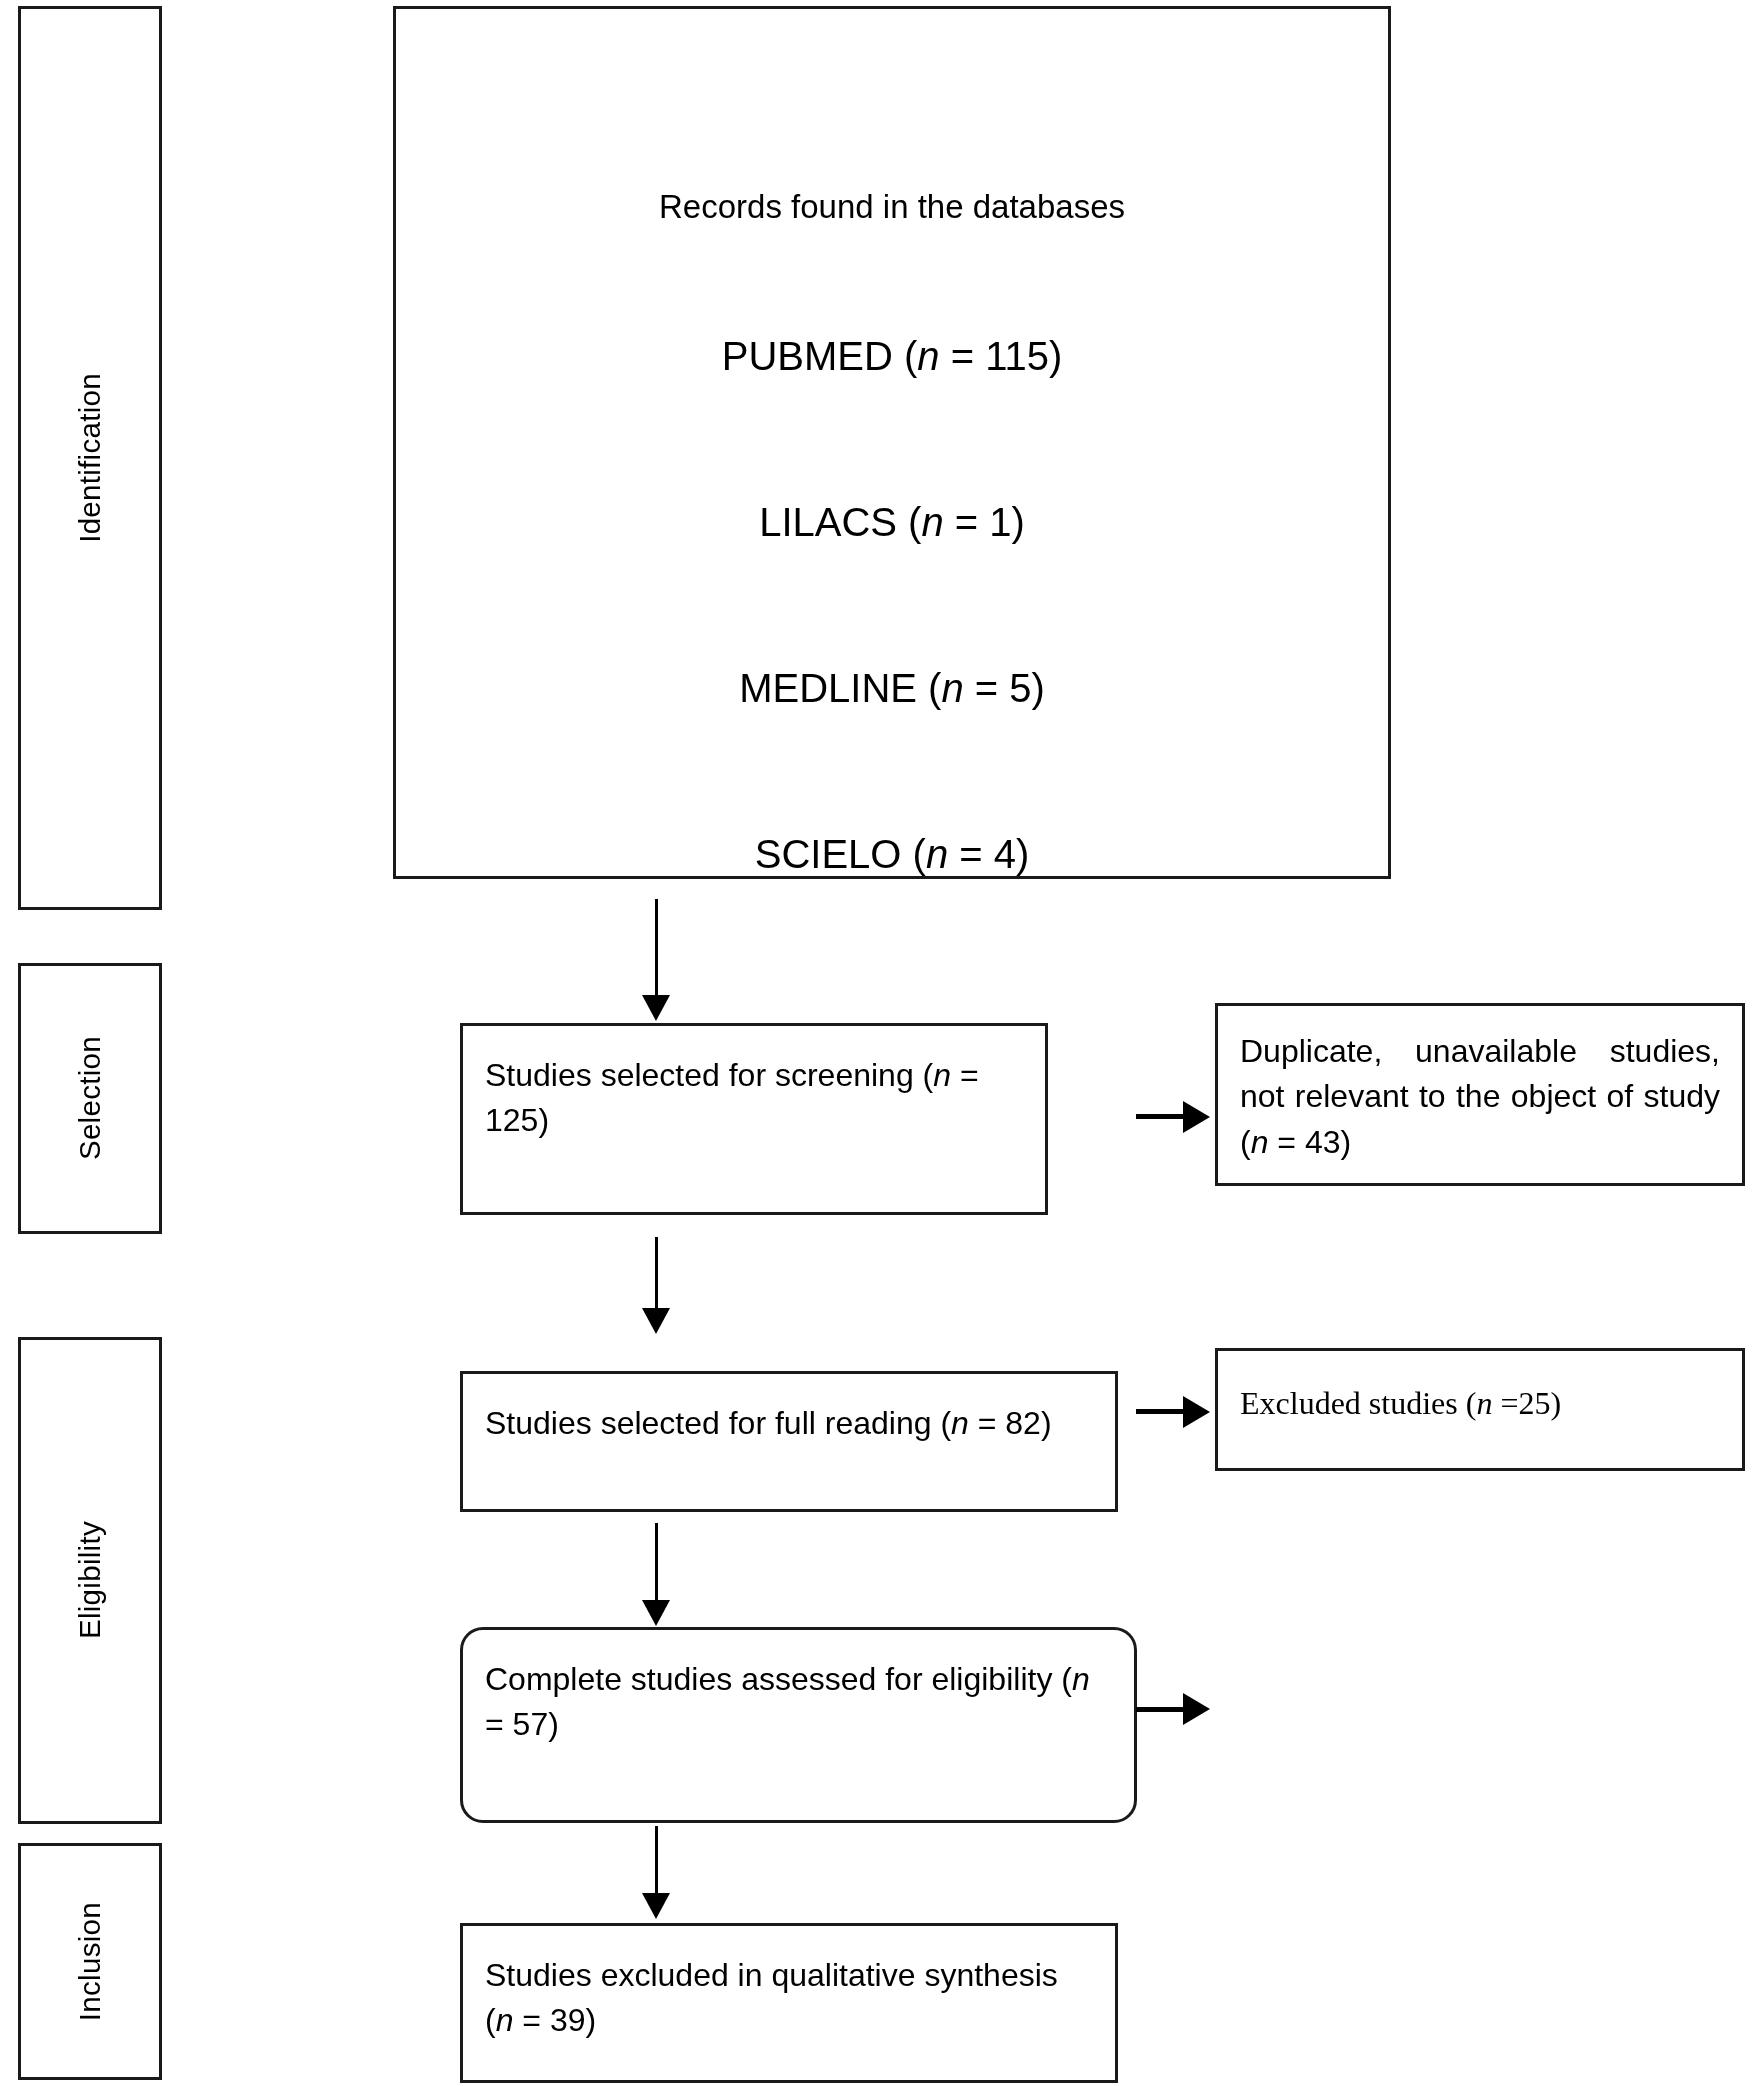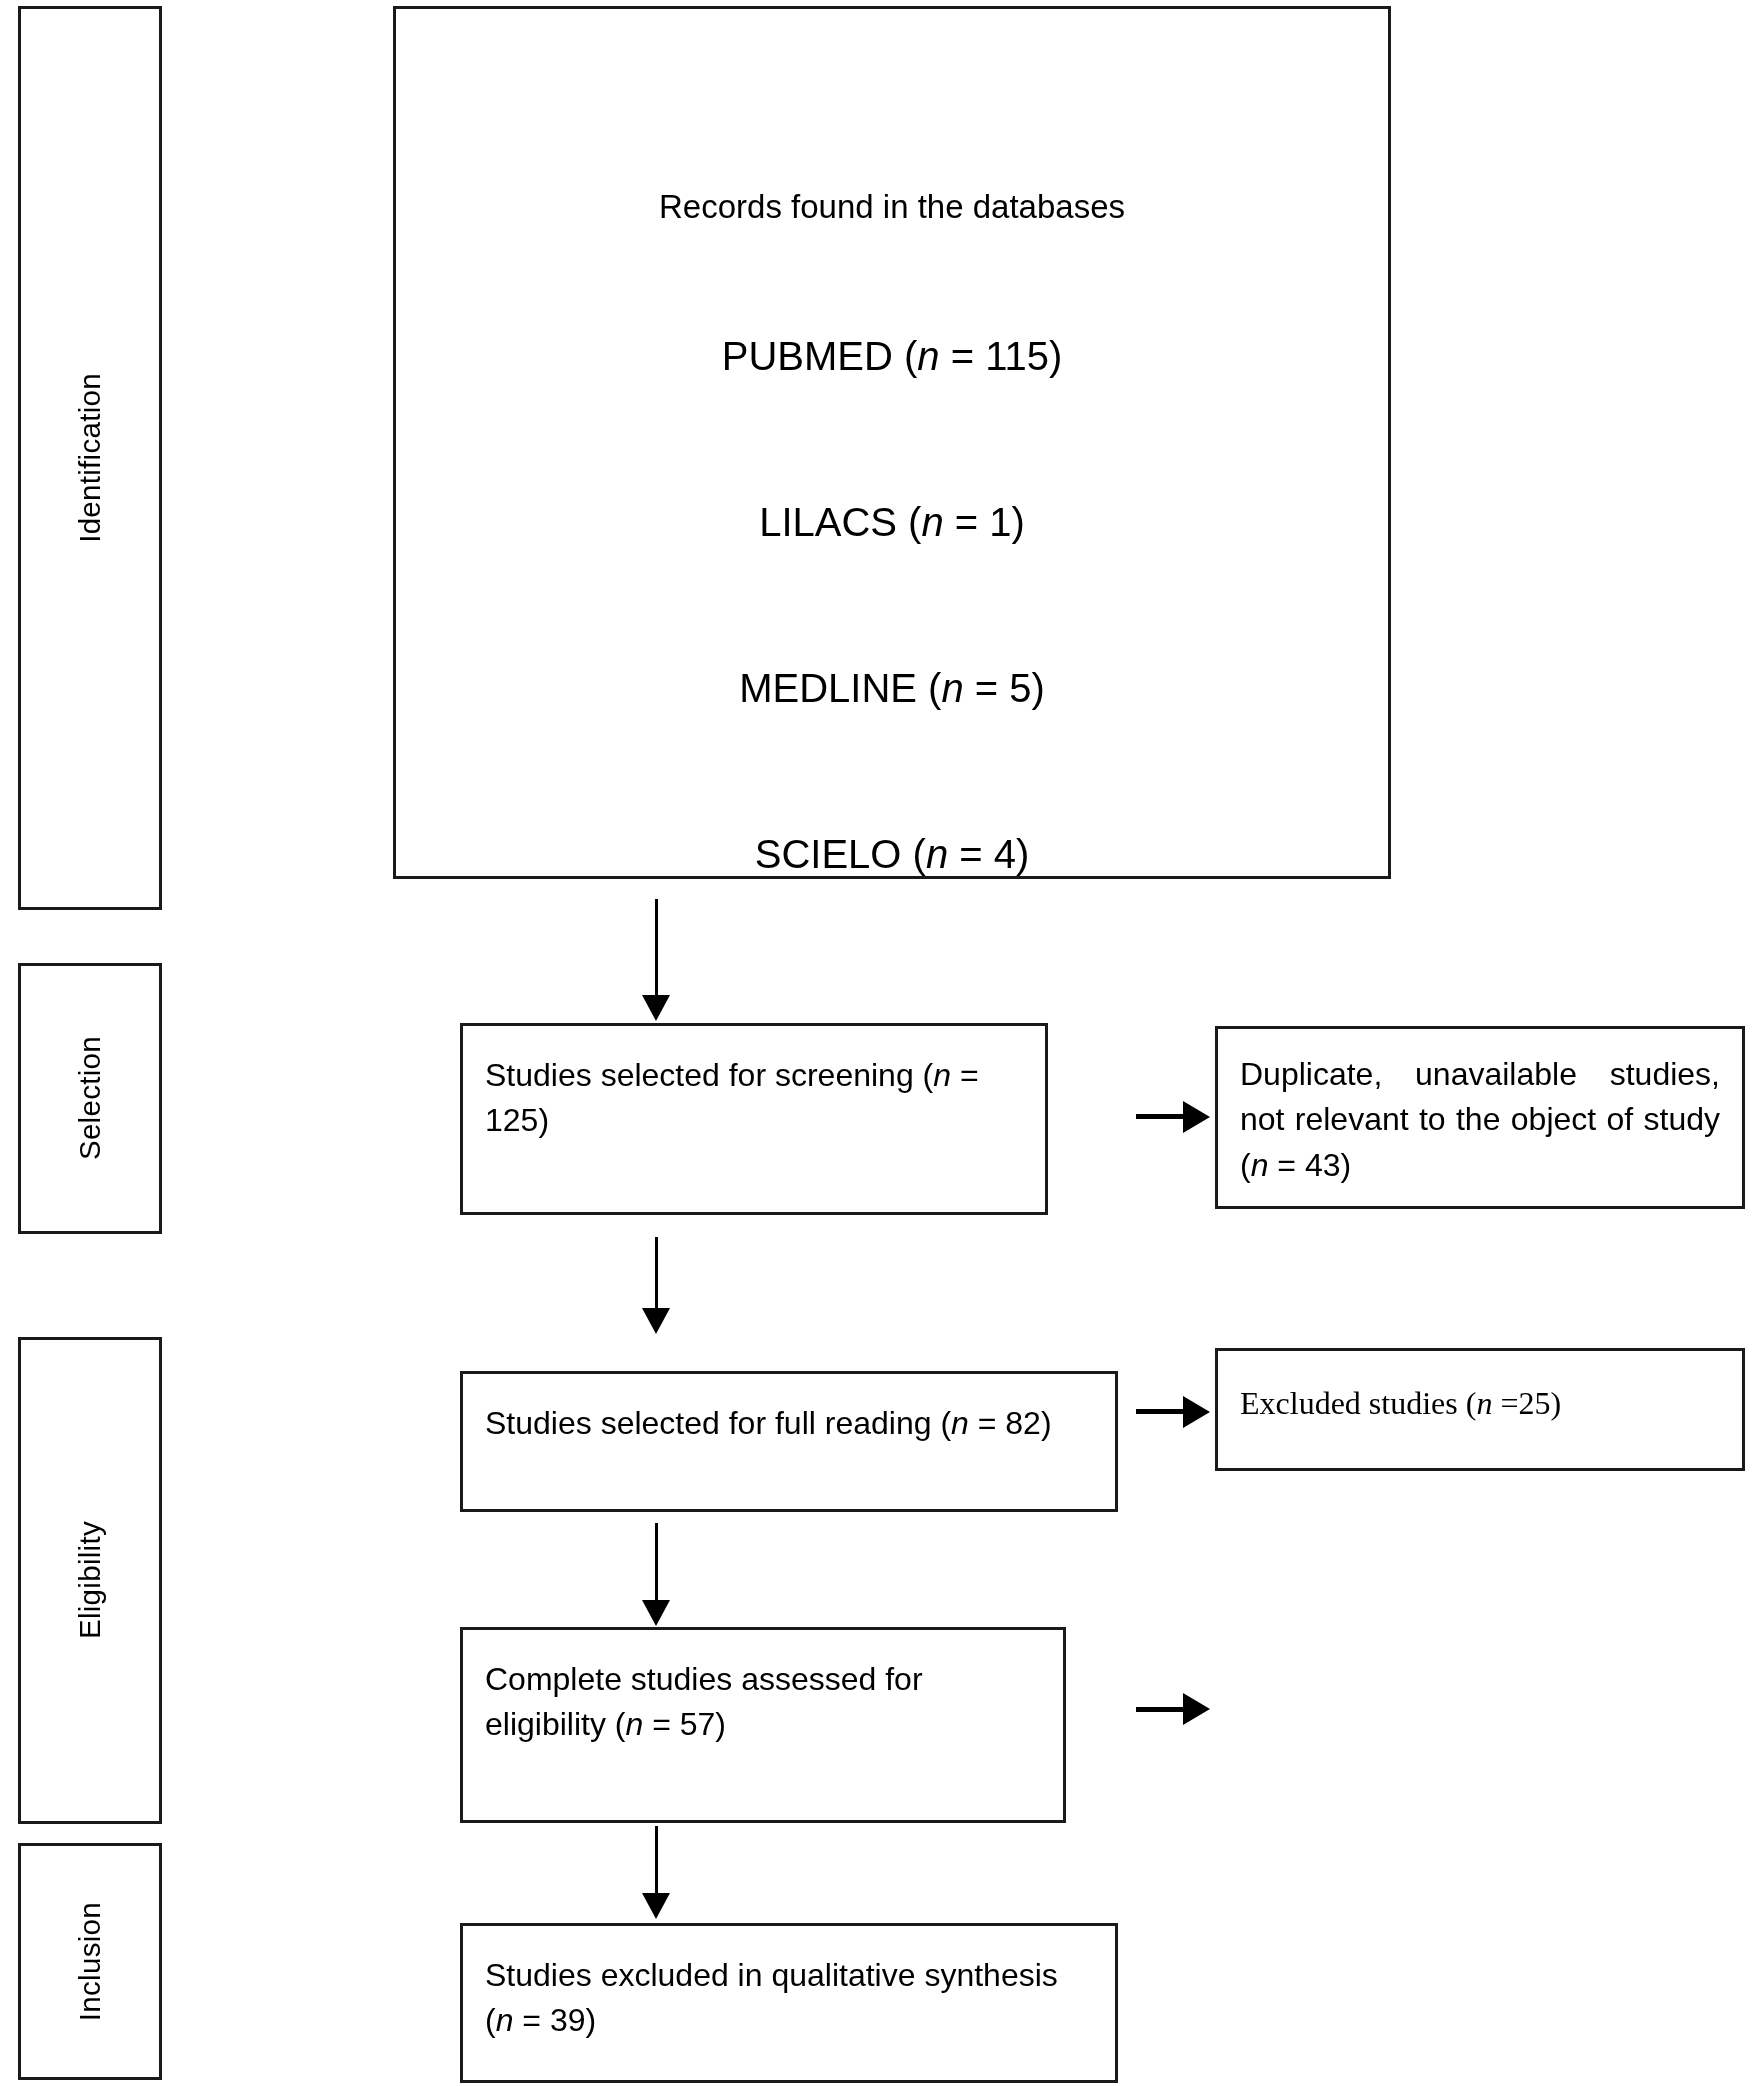--- a/index.html
+++ b/index.html
@@ -164,21 +164,21 @@
 
   <div class="step-box" style="left:460px; top:1023px; width:588px; height:192px;">
     <div class="step-text">
       <span>Studies selected for screening (</span><span class="n-italic">n</span><span> = 125)</span>
     </div>
   </div>
 
   <div class="arrow-h" style="left:1136px; top:1114px; width:50px;"></div>
   <div class="arrow-h-head" style="left:1183px; top:1101px;"></div>
 
-  <div class="step-box" style="left:1215px; top:1003px; width:530px; height:183px; padding-top:23px;margin-top:23px;">
+  <div class="step-box" style="left:1215px; top:1003px; width:530px; height:183px; padding-top:23px;">
     <div class="step-text justify">
       <span>Duplicate, unavailable studies, not relevant to the object of study (</span><span class="n-italic">n</span><span> = 43)</span>
     </div>
   </div>
 
   <div class="arrow-v" style="left:655px; top:1237px; height:74px;"></div>
   <div class="arrow-v-head" style="left:642px; top:1308px;"></div>
 
   <div class="step-box" style="left:460px; top:1371px; width:658px; height:141px;">
     <div class="step-text">
@@ -191,21 +191,21 @@
 
   <div class="step-box" style="left:1215px; top:1348px; width:530px; height:123px; padding-top:29.5px;font-family:Liberation Serif, serif;">
     <div class="step-text">
       <span>Excluded studies (</span><span class="n-italic">n</span><span> =25)</span>
     </div>
   </div>
 
   <div class="arrow-v" style="left:655px; top:1523px; height:80px;"></div>
   <div class="arrow-v-head" style="left:642px; top:1600px;"></div>
 
-  <div class="step-box" style="left:460px; top:1627px; width:606px; height:196px;">
+  <div class="step-box" style="left:460px; top:1627px; width:677px; height:196px;border-radius:23px;">
     <div class="step-text">
       <span>Complete studies assessed for eligibility (</span><span class="n-italic">n</span><span> = 57)</span>
     </div>
   </div>
 
   <div class="arrow-h" style="left:1136px; top:1707px; width:50px;"></div>
   <div class="arrow-h-head" style="left:1183px; top:1693px;"></div>
 
 
   <div class="arrow-v" style="left:655px; top:1826px; height:71px;"></div>

